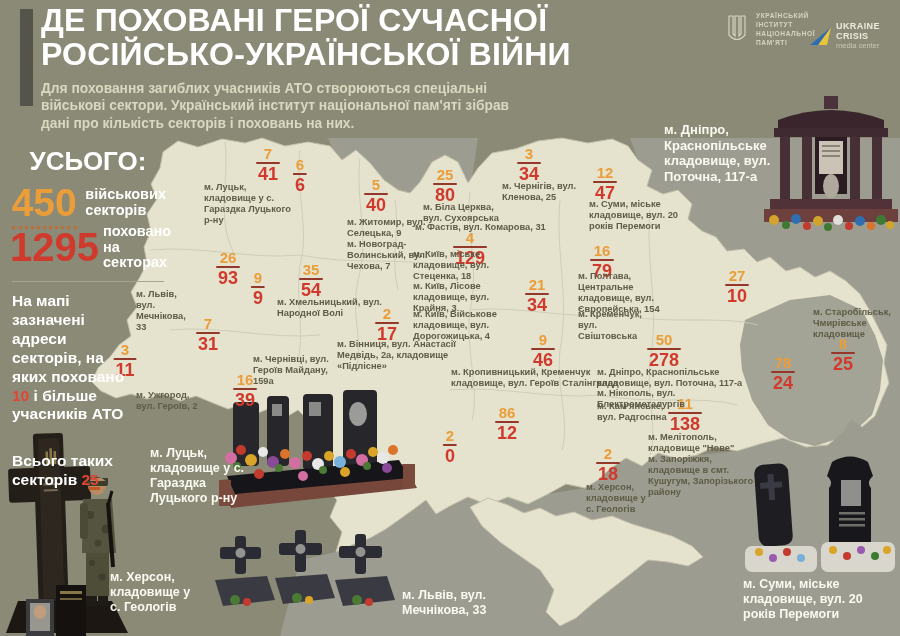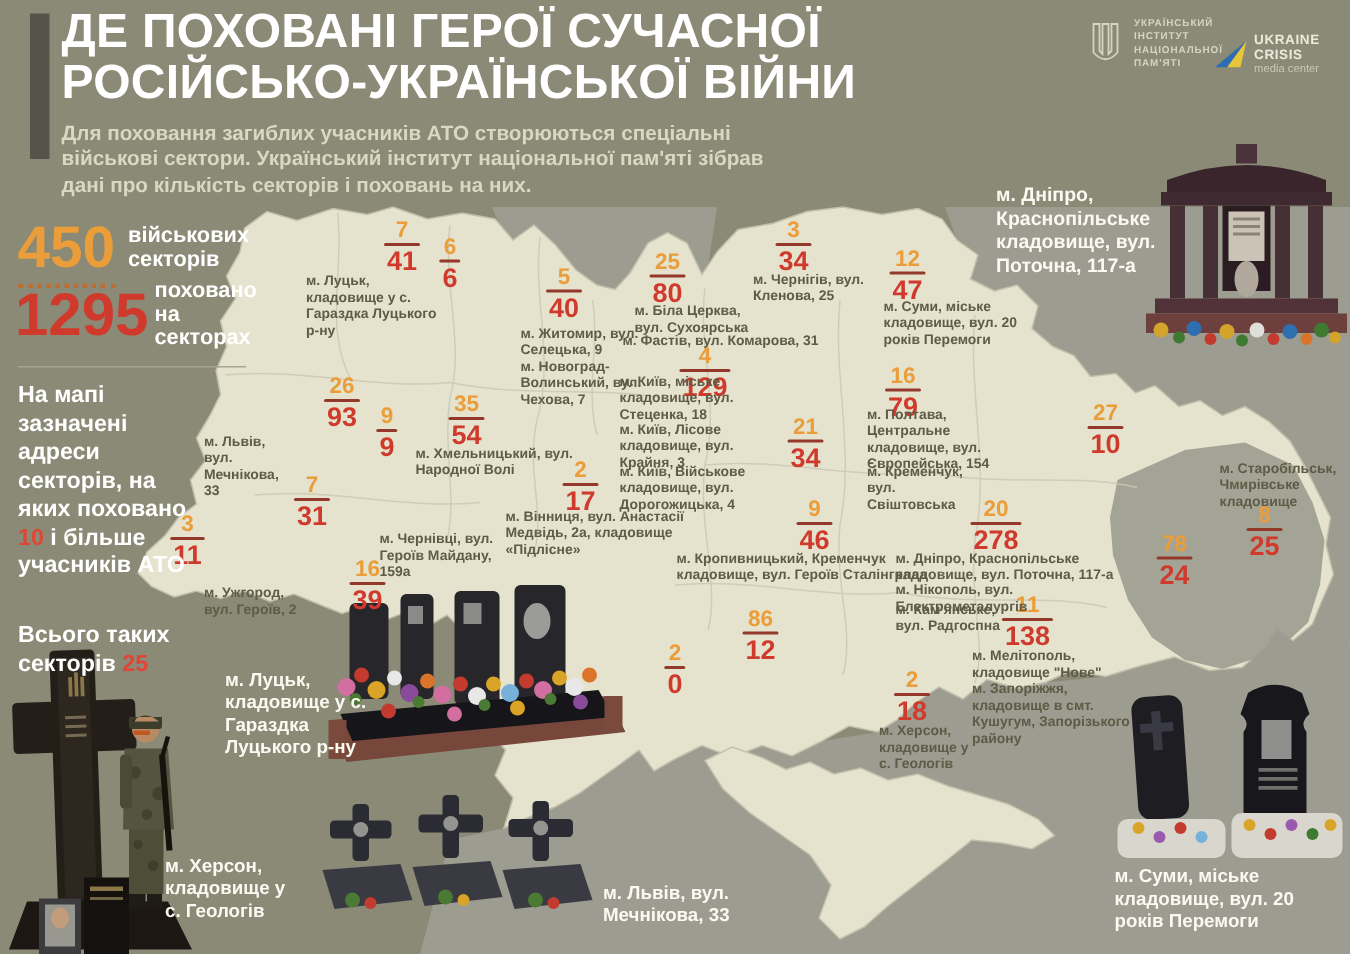--- a/index.html
+++ b/index.html
@@ -110,20 +110,21 @@
       <path d="M0,23 L26,1 L11,23 Z" fill="#2f6db3"></path>
       <path d="M10,23 L26,1 L21,23 Z" fill="#e8c63a"></path>
     </svg>
     <div>
       <div class="ucmc-name">UKRAINE CRISIS</div>
       <div class="ucmc-sub">media center</div>
     </div>
   </div>
 
   <aside class="stats" style="z-index:35;">
+    <div class="total">УСЬОГО:</div>
     <div class="srow">
       <div class="big orange"><span>450</span></div>
       <div class="lbl">військових секторів</div>
     </div>
     <div class="srow">
       <div class="big red">1295</div>
       <div class="lbl">поховано на секторах</div>
     </div>
     <hr>
     <p class="note"><span>На мапі зазначені адреси секторів, на яких поховано </span><span class="rednum">10</span><span> і більше учасників АТО</span></p>
@@ -390,21 +391,21 @@
           <span class="num">86</span>
           <span class="fbar"></span>
           <span class="den">12</span>
         </span></div>
       <div class="fraction" style="left: 450px; top: 428px;"><span class="fr">
           <span class="num">2</span>
           <span class="fbar"></span>
           <span class="den">0</span>
         </span></div>
       <div class="fraction" style="left: 664px; top: 332px;"><span class="fr">
-          <span class="num">20</span>
+          <span class="num">50</span>
           <span class="fbar"></span>
           <span class="den">278</span>
         </span></div>
       <div class="fraction" style="left: 685px; top: 396px;"><span class="fr">
           <span class="num">11</span>
           <span class="fbar"></span>
           <span class="den">138</span>
         </span></div>
       <div class="fraction" style="left: 608px; top: 446px;"><span class="fr">
           <span class="num">2</span>

